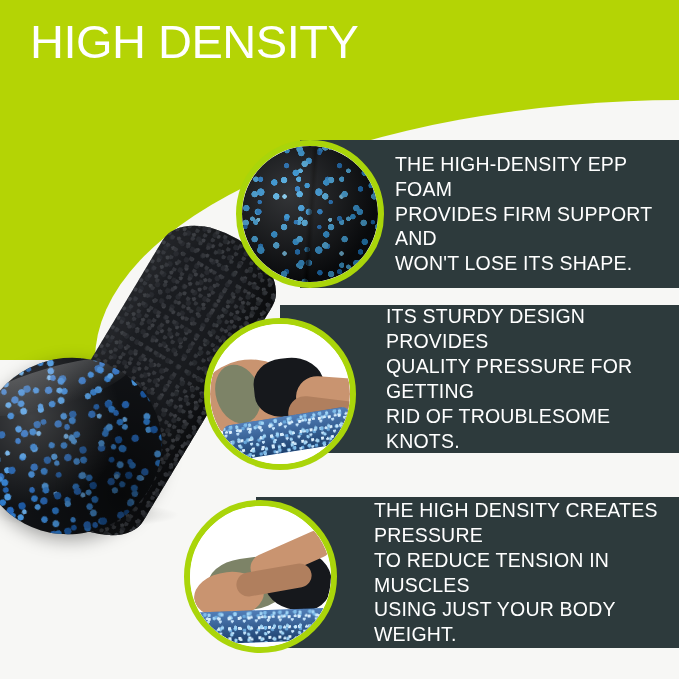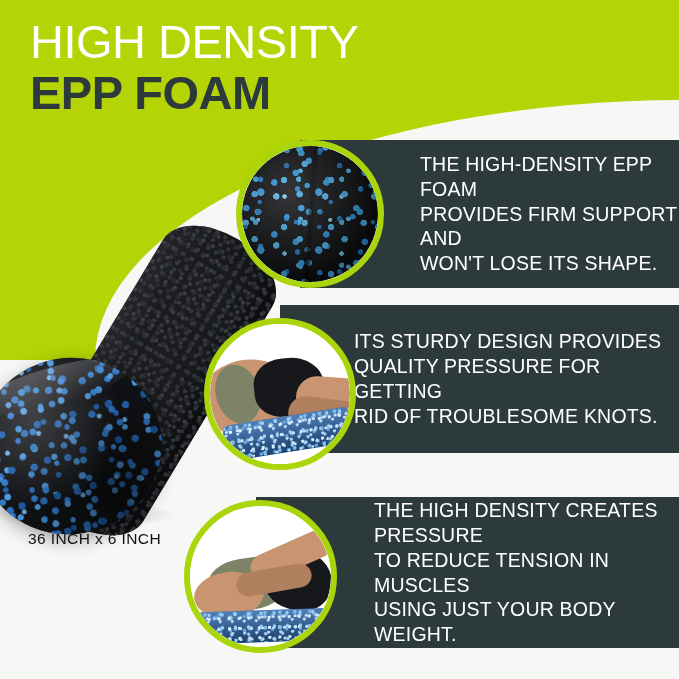--- a/index.html
+++ b/index.html
@@ -59,22 +59,22 @@
   .panel-3{left:256px;top:497px;width:423px;height:151px;align-items:center;}
 
   .panel-text{
     color:#ffffff;
     font-size:19.5px;
     font-weight:normal;
     line-height:1.28;
     letter-spacing:0.2px;
     white-space:pre-line;
   }
-  .panel-1 .panel-text{margin-left:120px;}
-  .panel-2 .panel-text{margin-left:74px;}
+  .panel-1 .panel-text{margin-left:95px;}
+  .panel-2 .panel-text{margin-left:106px;}
   .panel-3 .panel-text{margin-left:118px;}
 
   
   .circle{
     position:absolute;
     border-radius:50%;
     border:6px solid #aad50a;
     box-sizing:border-box;
     overflow:hidden;
     z-index:4;
@@ -256,21 +256,20 @@
 
 <div id="infographic">
 
   <div class="green-block">
     <div class="green-fill"></div>
     <div class="swoosh"></div>
   </div>
 
   <div class="title-wrap">
     <span class="title-line1">HIGH DENSITY</span>
-    <span class="title-line2">EPP FOAM</span>
   </div>
 
   <div class="panel panel-1">
     <div class="panel-text">THE HIGH-DENSITY EPP FOAM
 PROVIDES FIRM SUPPORT AND
 WON'T LOSE ITS SHAPE.</div>
   </div>
   <div class="circle circle-1">
     <div class="circle-inner">
       <div class="foam-tex"></div>
@@ -334,15 +333,14 @@
     <div class="prod-body">
       <div class="tex"></div>
     </div>
     <div class="prod-face">
       <div class="speck"></div>
       <div class="lip"></div>
       <div class="gloss"></div>
     </div>
   </div>
 
-  <div class="dim-label">36 INCH x 6 INCH</div>
 
 </div>
 
 </body></html>

